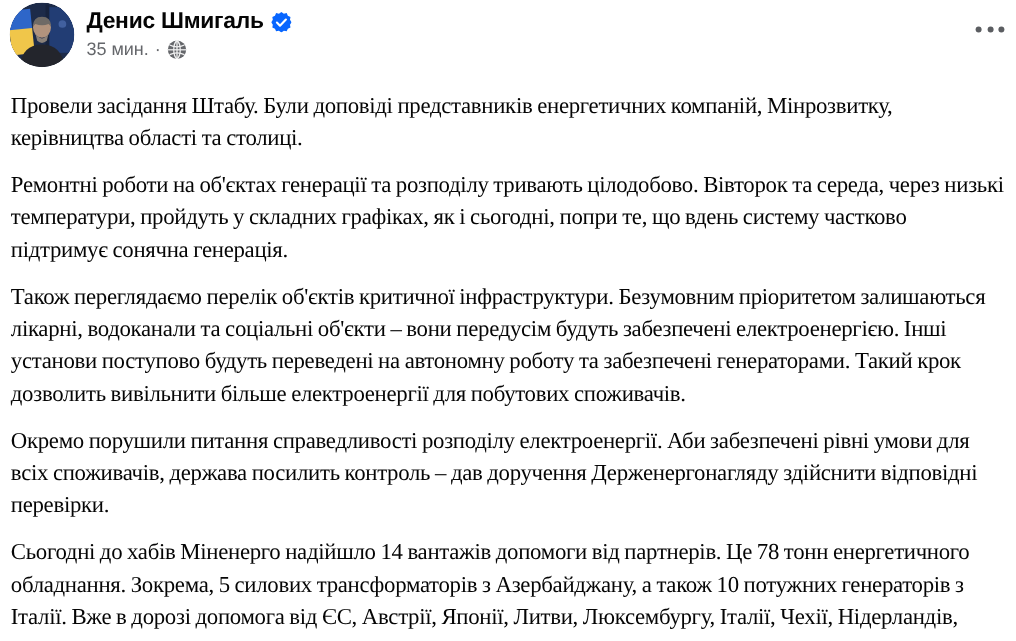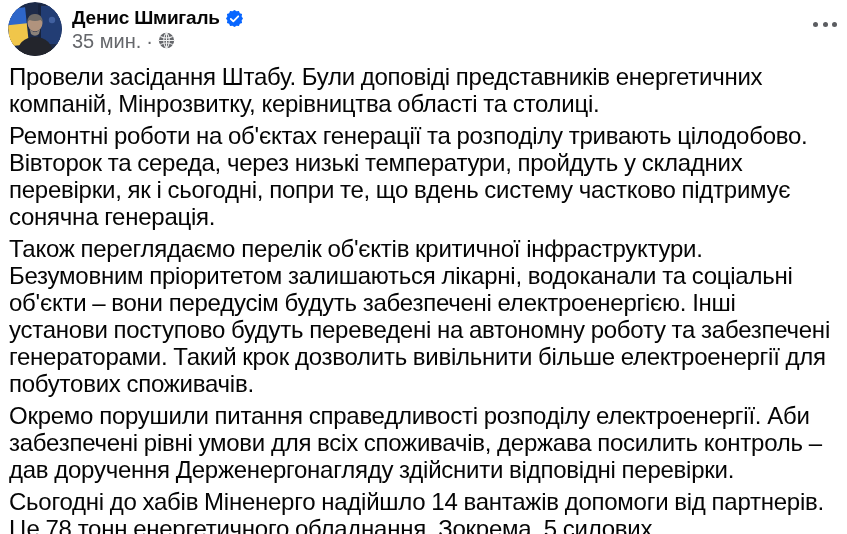--- a/index.html
+++ b/index.html
@@ -22,48 +22,49 @@
   .avatar svg { display: block; }
   .header-info { margin-left: 10px; padding-top: 4px; }
   .name-row { display: flex; align-items: center; }
   .name {
     font-size: 19px; font-weight: 700; color: #050505;
     line-height: 24px; text-decoration: none; cursor: pointer;
     letter-spacing: -0.2px;
   }
   .badge { width: 17px; height: 17px; margin-left: 6px; display: inline-flex; }
   .meta-row {
-    display: flex; 
-    color: #65676B; font-size: 20px; margin-top: 2px; line-height: 19px;
+    display: flex; align-items: center;
+    color: #65676B; font-size: 15px; margin-top: 2px; line-height: 19px;
   }
   .timestamp { color: #65676B; text-decoration: none; cursor: pointer; }
   .dot-sep { margin: 0 5px; }
   .globe { width: 17px; height: 17px; display: inline-flex; }
 
   .more {
     position: absolute; right: 4px; top: 14px;
     background: none; border: none; cursor: pointer;
     padding: 8px 6px; border-radius: 50%;
     display: flex; align-items: center;
   }
   .ellipsis { display: flex; gap: 4.5px; }
   .ellipsis i {
     width: 5px; height: 5px; border-radius: 50%;
     background: #5B5D61; display: block;
   }
 
   
   .content { padding: 7px 9px 0 9px; }
   .content p {
-    margin: 0 0 5px 0;
-    font-size: 24px;
+    margin: 12px 0 5px 0;
+    font-size: 19px;
     line-height: 27px;
     color: #050505;
     letter-spacing: -0.25px;
     word-spacing: -0.5px;
+    font-family: Liberation Serif, serif;
   }
 </style>
 </head>
 <body>
 
 <div class="post">
 
   <div class="header">
 
     <a class="avatar">
@@ -123,19 +124,19 @@
       <span class="ellipsis">
         <i></i>
           <i></i>
           <i></i>
       </span>
     </button>
   </div>
 
   <div class="content">
     <p>Провели засідання Штабу. Були доповіді представників енергетичних компаній, Мінрозвитку, керівництва області та столиці.</p>
-    <p>Ремонтні роботи на об'єктах генерації та розподілу тривають цілодобово. Вівторок та середа, через низькі температури, пройдуть у складних перевірки, як і сьогодні, попри те, що вдень систему частково підтримує сонячна генерація.</p>
+    <p>Ремонтні роботи на об'єктах генерації та розподілу тривають цілодобово. Вівторок та середа, через низькі температури, пройдуть у складних графіках, як і сьогодні, попри те, що вдень систему частково підтримує сонячна генерація.</p>
     <p>Також переглядаємо перелік об'єктів критичної інфраструктури. Безумовним пріоритетом залишаються лікарні, водоканали та соціальні об'єкти – вони передусім будуть забезпечені електроенергією. Інші установи поступово будуть переведені на автономну роботу та забезпечені генераторами. Такий крок дозволить вивільнити більше електроенергії для побутових споживачів.</p>
     <p>Окремо порушили питання справедливості розподілу електроенергії. Аби забезпечені рівні умови для всіх споживачів, держава посилить контроль – дав доручення Держенергонагляду здійснити відповідні перевірки.</p>
     <p>Сьогодні до хабів Міненерго надійшло 14 вантажів допомоги від партнерів. Це 78 тонн енергетичного обладнання. Зокрема, 5 силових трансформаторів з Азербайджану, а також 10 потужних генераторів з Італії. Вже в дорозі допомога від ЄС, Австрії, Японії, Литви, Люксембургу, Італії, Чехії, Нідерландів, ПРООН та UNICEF/WASH. Дякуємо всім нашим патнерам!</p>
   </div>
 
 </div>
 
 </body></html>

